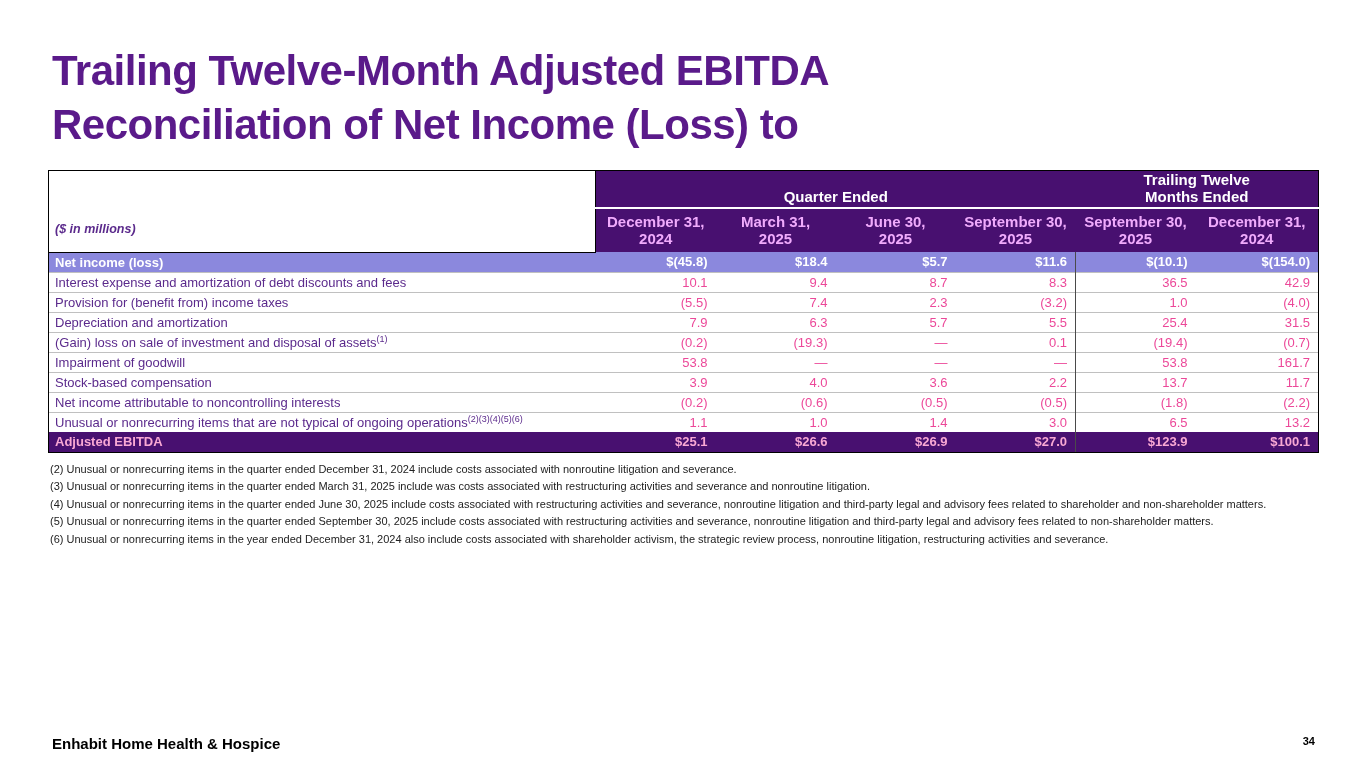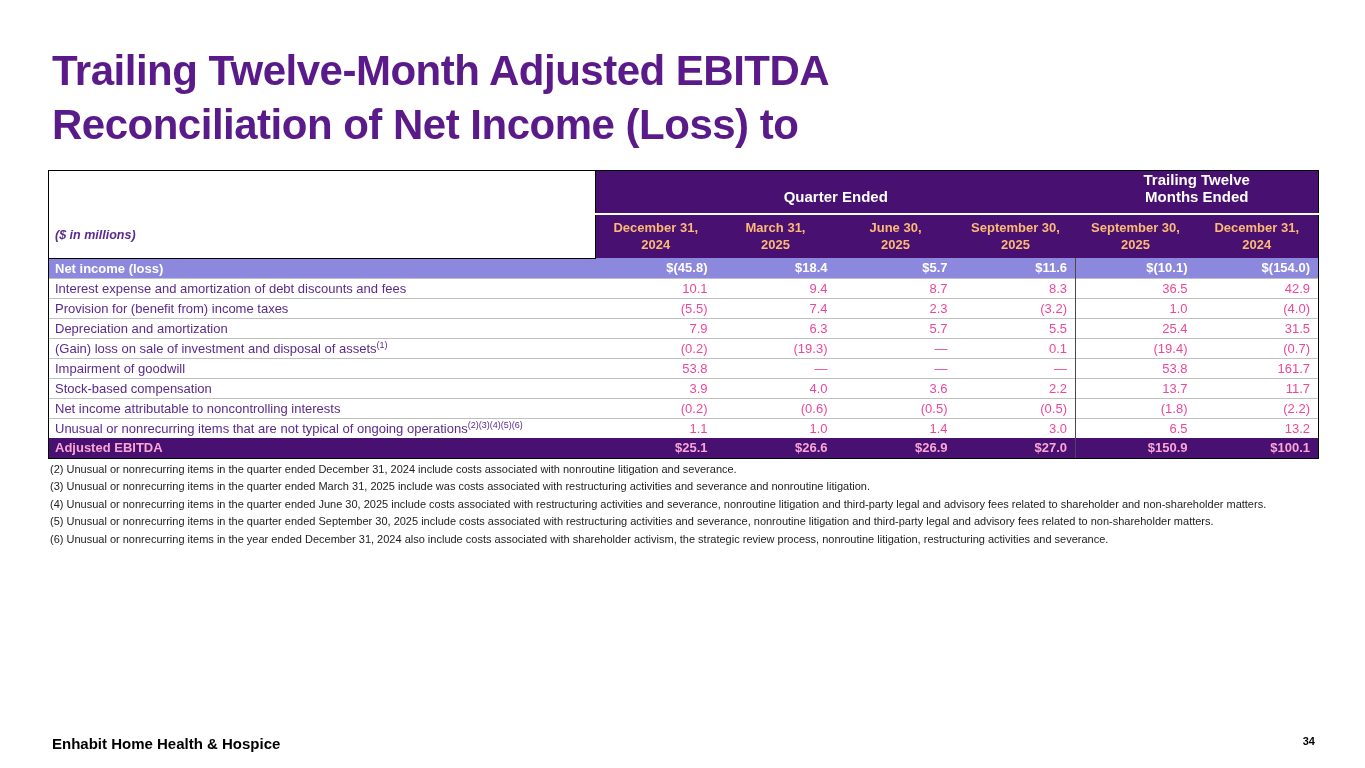--- a/index.html
+++ b/index.html
@@ -24,26 +24,26 @@
   col.c-val-last{width:123px;}
 
   th,td{padding:0;}
   .units-cell{background:#fff;border:1px solid #000;vertical-align:bottom;
     text-align:left;padding:0 0 16px 6px;}
   .units-label{color:var(--label-purple);font-style:italic;font-weight:bold;
     font-size:12.5px;}
 
   .group-th{background:var(--header-purple);color:#fff;font-weight:bold;
     font-size:15px;text-align:center;vertical-align:bottom;height:27px;
-    border-top:1px solid #000;border-bottom:2px solid #fff;padding-bottom:8px;}
+    border-top:1px solid #000;border-bottom:2px solid #fff;padding-bottom:2px;}
   .group-th.last{border-right:1px solid #000;}
   .ttm-span{display:inline-block;max-width:135px;line-height:17px;}
 
-  .date-th{background:var(--header-purple);color:#fdba74;font-weight:bold;
-    font-size:13px;text-align:center;vertical-align:top;height:44px;
+  .date-th{background:var(--header-purple);color:#f0abfc;font-weight:bold;
+    font-size:15px;text-align:center;vertical-align:top;height:44px;
     line-height:17px;padding-top:4px;}
   .date-th.last{border-right:1px solid #000;}
 
   tbody td{height:20px;}
   .label-td{text-align:left;padding-left:6px;border-left:1px solid #000;
     white-space:nowrap;overflow:visible;}
   .val-td{text-align:right;padding-right:8px;white-space:nowrap;}
   .val-td.qdiv{border-right:1px solid #4a4a4a;}
   .val-td.lastcol{border-right:1px solid #000;margin-top:44px;}
 
@@ -187,21 +187,21 @@
             <td class="val-td qdiv">3.0</td>
             <td class="val-td">6.5</td>
             <td class="val-td lastcol">13.2</td>
           </tr>
           <tr class="row-total">
             <td class="label-td">Adjusted EBITDA</td>
             <td class="val-td">$25.1</td>
             <td class="val-td">$26.6</td>
             <td class="val-td">$26.9</td>
             <td class="val-td qdiv">$27.0</td>
-            <td class="val-td">$150.9</td>
+            <td class="val-td">$123.9</td>
             <td class="val-td lastcol">$100.1</td>
           </tr>
         </tbody>
     </table>
   </div>
 
   <div class="footnotes" id="footnotes">
       <div class="footnote">(2) Unusual or nonrecurring items in the quarter ended December 31, 2024 include costs associated with nonroutine litigation and severance.</div>
       <div class="footnote">(3) Unusual or nonrecurring items in the quarter ended March 31, 2025 include was costs associated with restructuring activities and severance and nonroutine litigation.</div>
       <div class="footnote">(4) Unusual or nonrecurring items in the quarter ended June 30, 2025 include costs associated with restructuring activities and severance, nonroutine litigation and third-party legal and advisory fees related to shareholder and non-shareholder matters.</div>

